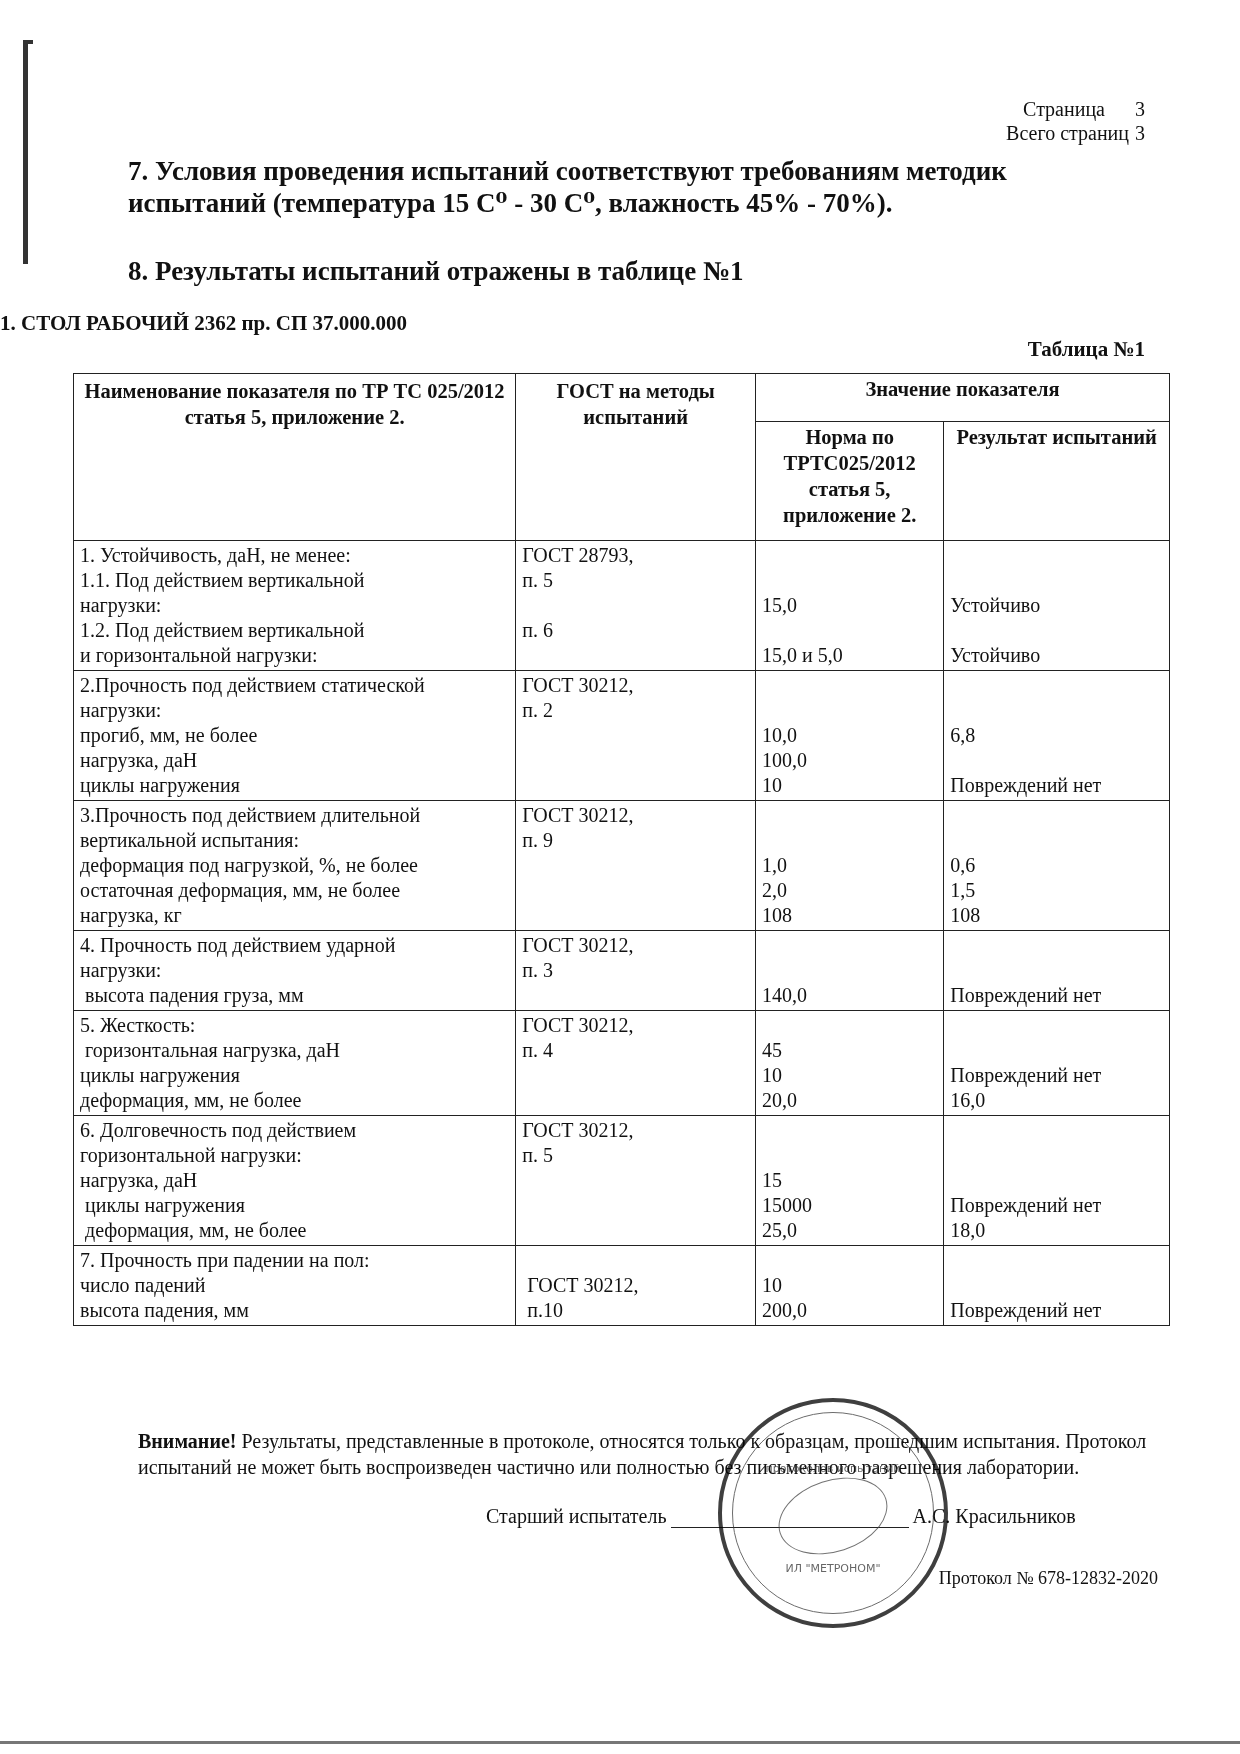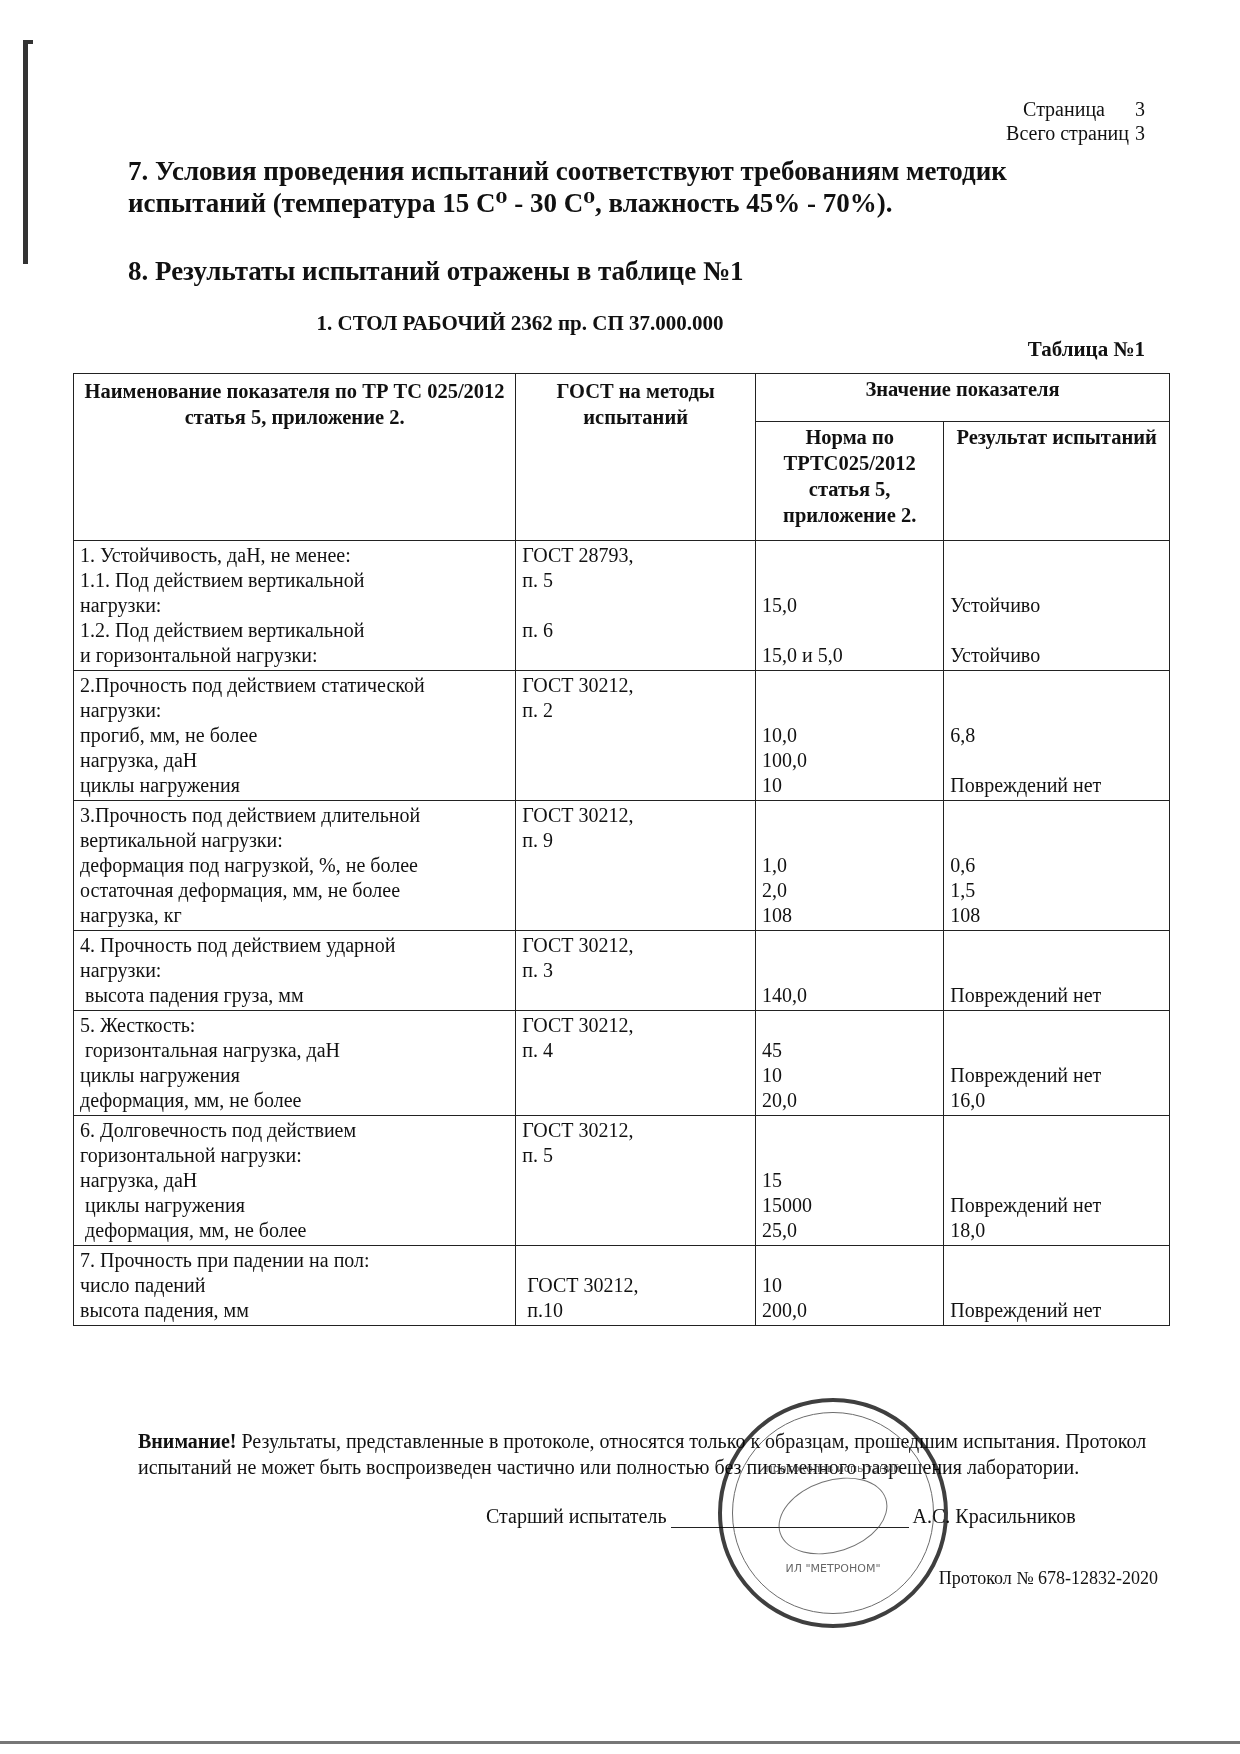--- a/index.html
+++ b/index.html
@@ -18,21 +18,21 @@
   .page-info {
     position:absolute; right:95px; top:97px;
     font-size:20px; line-height:24px; text-align:right;
   }
   .page-info .row { display:flex; justify-content:flex-end; }
   .page-info .num { display:inline-block; width:16px; text-align:right; }
   .h-bold { font-weight:bold; font-size:27px; line-height:32px; position:absolute; left:128px; }
   #sec7 { top:155px; width:940px; }
   #sec8 { top:255px; }
   .table-title {
-    position:absolute; top:311px; left:0; width:1040px; text-align:center;
+    position:absolute; top:311px; left:0; width:1040px; text-align:left;
     font-weight:bold; font-size:21px;
   }
   .table-label {
     position:absolute; top:337px; right:95px; font-weight:bold; font-size:21px;margin-left:47px;
   }
   table.results {
     position:absolute; left:73px; top:373px; width:1097px;
     border-collapse:collapse; font-size:20px; line-height:25px;
   }
   table.results th, table.results td {
@@ -181,21 +181,21 @@
           <span class="line">&nbsp;</span>
           <span class="line">&nbsp;</span>
           <span class="line">6,8</span>
           <span class="line">&nbsp;</span>
           <span class="line">Повреждений нет</span>
         </td>
       </tr>
       <tr>
         <td>
           <span class="line">3.Прочность под действием длительной</span>
-          <span class="line">вертикальной нагрузки:</span>
+          <span class="line">вертикальной испытания:</span>
           <span class="line">деформация под нагрузкой, %, не более</span>
           <span class="line">остаточная деформация, мм, не более</span>
           <span class="line">нагрузка, кг</span>
         </td>
         <td>
           <span class="line">ГОСТ 30212,</span>
           <span class="line">п. 9</span>
           <span class="line">&nbsp;</span>
           <span class="line">&nbsp;</span>
           <span class="line">&nbsp;</span>

